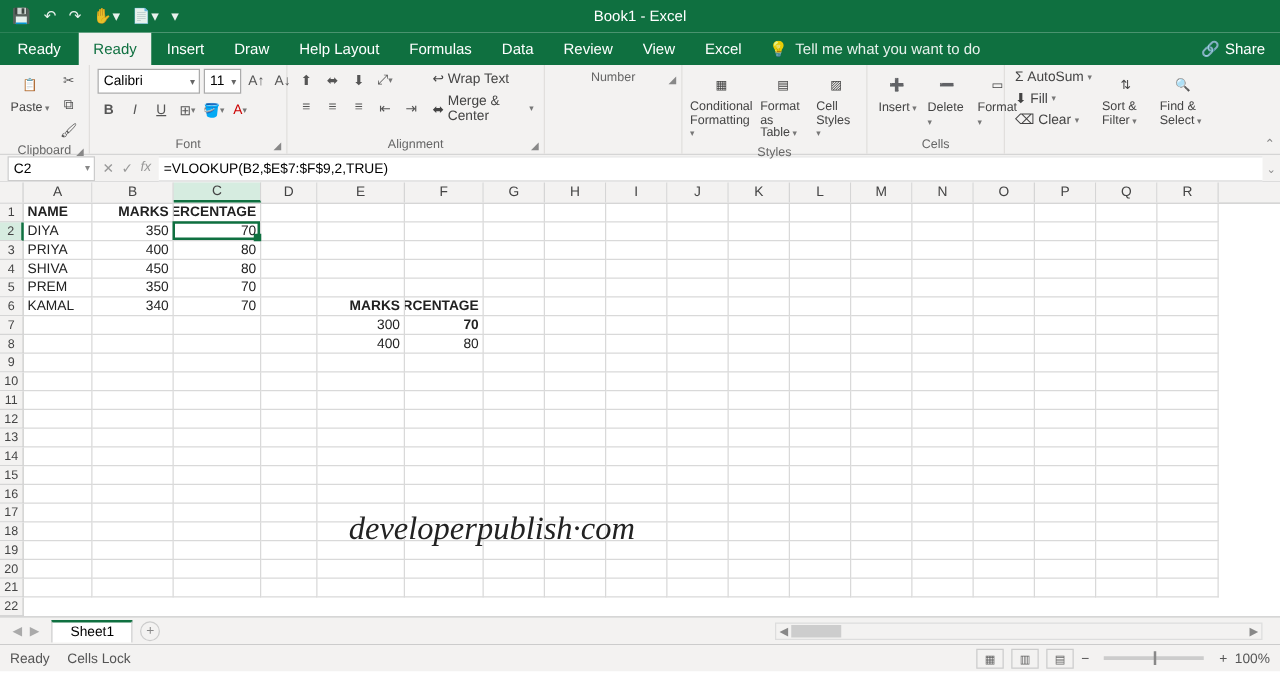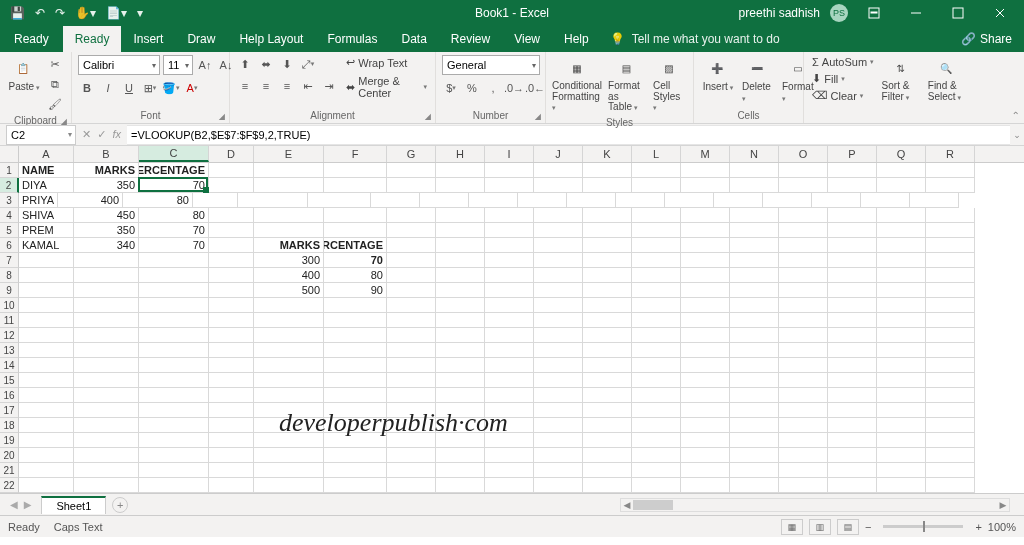--- a/index.html
+++ b/index.html
@@ -90,59 +90,33 @@
 <div class="titlebar">
   <div class="qat">
     <span>💾</span>
     <span>↶</span>
     <span>↷</span>
     <span>✋▾</span>
     <span>📄▾</span>
     <span>▾</span>
   </div>
   <div class="center">Book1 - Excel</div>
-  <div class="right">
-    <span>preethi sadhish</span>
-    <span class="avatar">PS</span>
-    <div class="winbtn">
-        <svg width="12" height="12">
-          <rect x="1" y="1" width="10" height="10" fill="none" stroke-width="1"></rect>
-          <rect x="3" y="5" width="6" height="1" fill="#fff"></rect>
-        </svg>
-      </div>
-    <div class="winbtn">
-        <svg width="12" height="12">
-          <line x1="1" y1="6" x2="11" y2="6" stroke-width="1"></line>
-        </svg>
-      </div>
-    <div class="winbtn">
-        <svg width="12" height="12">
-          <rect x="1" y="1" width="10" height="10" fill="none" stroke-width="1"></rect>
-        </svg>
-      </div>
-    <div class="winbtn">
-        <svg width="12" height="12">
-          <line x1="2" y1="2" x2="10" y2="10" stroke-width="1"></line>
-          <line x1="10" y1="2" x2="2" y2="10" stroke-width="1"></line>
-        </svg>
-      </div>
-  </div>
 </div>
 
 <div class="tabbar">
   <div class="file">Ready</div>
   <div class="tab active">Ready</div>
     <div class="tab">Insert</div>
     <div class="tab">Draw</div>
     <div class="tab">Help Layout</div>
     <div class="tab">Formulas</div>
     <div class="tab">Data</div>
     <div class="tab">Review</div>
     <div class="tab">View</div>
-    <div class="tab">Help</div>
+    <div class="tab">Excel</div>
   <div class="tellme">
     <span>💡</span>
     <span>Tell me what you want to do</span>
   </div>
   <div class="share">
     <span>🔗</span>
     <span>Share</span>
   </div>
 </div>
 
@@ -207,30 +181,20 @@
         <div class="txtbtn caret">
             <span>⬌</span>
             <span>Merge &amp; Center</span>
           </div>
       </div>
     </div>
     <div class="label"><span>Alignment</span><span class="dlg">◢</span></div>
   </div>
 
   <div class="group" style="width:110px">
-    <div class="body col" style="gap:4px">
-      <div class="combo" style="width:98px">General</div>
-      <div class="row">
-        <span class="smallico caret">$</span>
-        <span class="smallico">%</span>
-        <span class="smallico">,</span>
-        <span class="smallico">.0→</span>
-        <span class="smallico">.0←</span>
-      </div>
-    </div>
     <div class="label"><span>Number</span><span class="dlg">◢</span></div>
   </div>
 
   <div class="group" style="width:148px">
     <div class="body">
       <div class="bigbtn">
           <div class="ico">▦</div>
           <span class="caret" style="max-width:60px;line-height:1.05">Conditional Formatting</span>
         </div>
       <div class="bigbtn">
@@ -386,21 +350,21 @@
           <div class="c" style="width: 49px;"></div>
           <div class="c" style="width: 49px;"></div>
           <div class="c" style="width: 49px;"></div>
           <div class="c" style="width: 49px;"></div>
           <div class="c" style="width: 49px;"></div>
           <div class="c" style="width: 49px;"></div>
           <div class="c" style="width: 49px;"></div>
           <div class="c" style="width: 49px;"></div>
         </div>
         <div class="r">
-          <div class="c" style="width: 39px;">PRIYA</div>
+          <div class="c" style="width: 55px;">PRIYA</div>
           <div class="c num" style="width: 65px;">400</div>
           <div class="c num" style="width: 70px;">80</div>
           <div class="c" style="width: 45px;"></div>
           <div class="c" style="width: 70px;"></div>
           <div class="c" style="width: 63px;"></div>
           <div class="c" style="width: 49px;"></div>
           <div class="c" style="width: 49px;"></div>
           <div class="c" style="width: 49px;"></div>
           <div class="c" style="width: 49px;"></div>
           <div class="c" style="width: 49px;"></div>
@@ -492,40 +456,20 @@
           <div class="c" style="width: 49px;"></div>
           <div class="c" style="width: 49px;"></div>
         </div>
         <div class="r">
           <div class="c" style="width: 55px;"></div>
           <div class="c" style="width: 65px;"></div>
           <div class="c" style="width: 70px;"></div>
           <div class="c" style="width: 45px;"></div>
           <div class="c num" style="width: 70px;">400</div>
           <div class="c num" style="width: 63px;">80</div>
-          <div class="c" style="width: 49px;"></div>
-          <div class="c" style="width: 49px;"></div>
-          <div class="c" style="width: 49px;"></div>
-          <div class="c" style="width: 49px;"></div>
-          <div class="c" style="width: 49px;"></div>
-          <div class="c" style="width: 49px;"></div>
-          <div class="c" style="width: 49px;"></div>
-          <div class="c" style="width: 49px;"></div>
-          <div class="c" style="width: 49px;"></div>
-          <div class="c" style="width: 49px;"></div>
-          <div class="c" style="width: 49px;"></div>
-          <div class="c" style="width: 49px;"></div>
-        </div>
-        <div class="r">
-          <div class="c" style="width: 55px;"></div>
-          <div class="c" style="width: 65px;"></div>
-          <div class="c" style="width: 70px;"></div>
-          <div class="c" style="width: 45px;"></div>
-          <div class="c num" style="width: 70px;">500</div>
-          <div class="c num" style="width: 63px;">90</div>
           <div class="c" style="width: 49px;"></div>
           <div class="c" style="width: 49px;"></div>
           <div class="c" style="width: 49px;"></div>
           <div class="c" style="width: 49px;"></div>
           <div class="c" style="width: 49px;"></div>
           <div class="c" style="width: 49px;"></div>
           <div class="c" style="width: 49px;"></div>
           <div class="c" style="width: 49px;"></div>
           <div class="c" style="width: 49px;"></div>
           <div class="c" style="width: 49px;"></div>
@@ -808,21 +752,21 @@
   <div class="addsheet">+</div>
   <div class="hscroll">
     <div class="arr" style="left:0">◀</div>
     <div class="thumb"></div>
     <div class="arr" style="right:0">▶</div>
   </div>
 </div>
 
 <div class="status">
   <span>Ready</span>
-  <span style="margin-left:14px">Caps Text</span>
+  <span style="margin-left:14px">Cells Lock</span>
   <div class="right">
     <div class="viewbtn">▦</div>
     <div class="viewbtn">▥</div>
     <div class="viewbtn">▤</div>
     <span>−</span>
     <div class="slider">
         <div class="t"></div>
       </div>
     <span>+</span>
     <span>100%</span>

